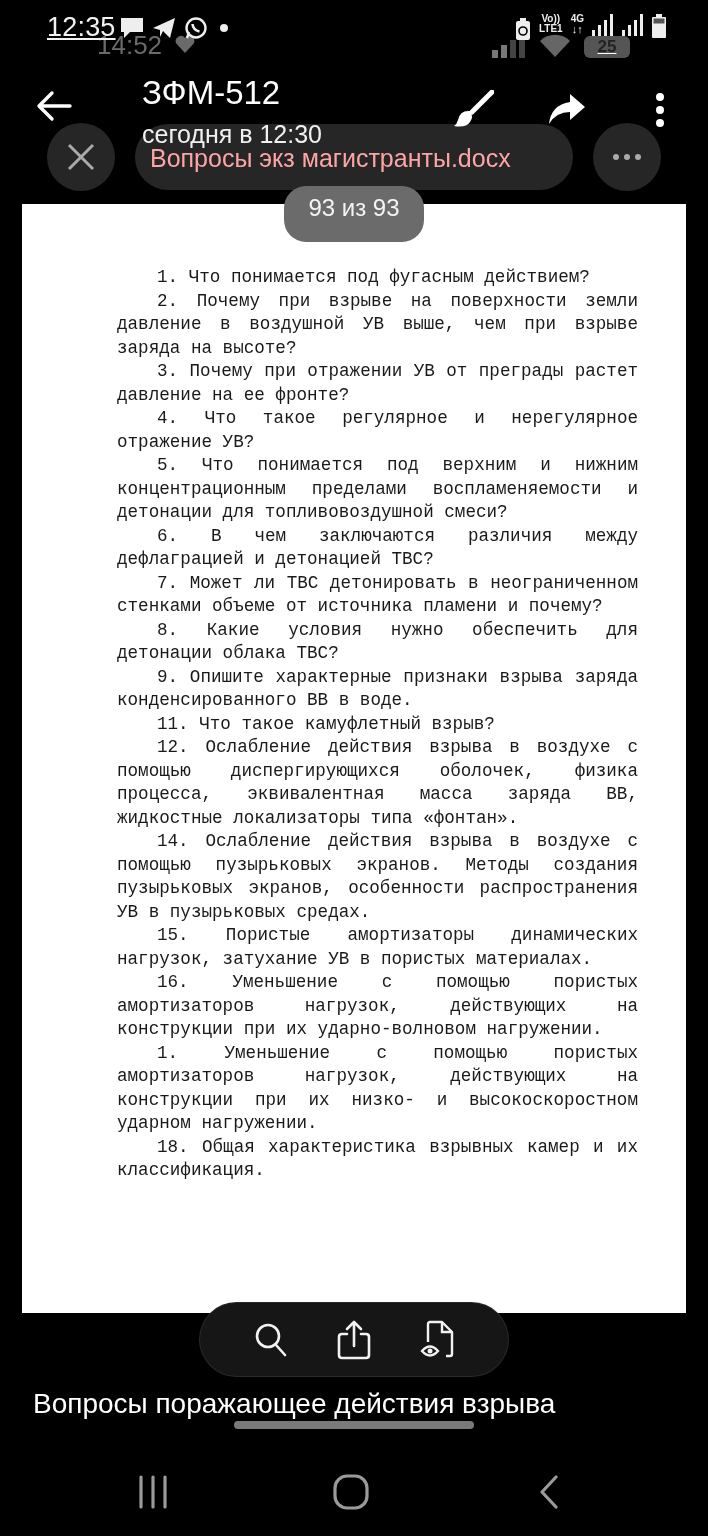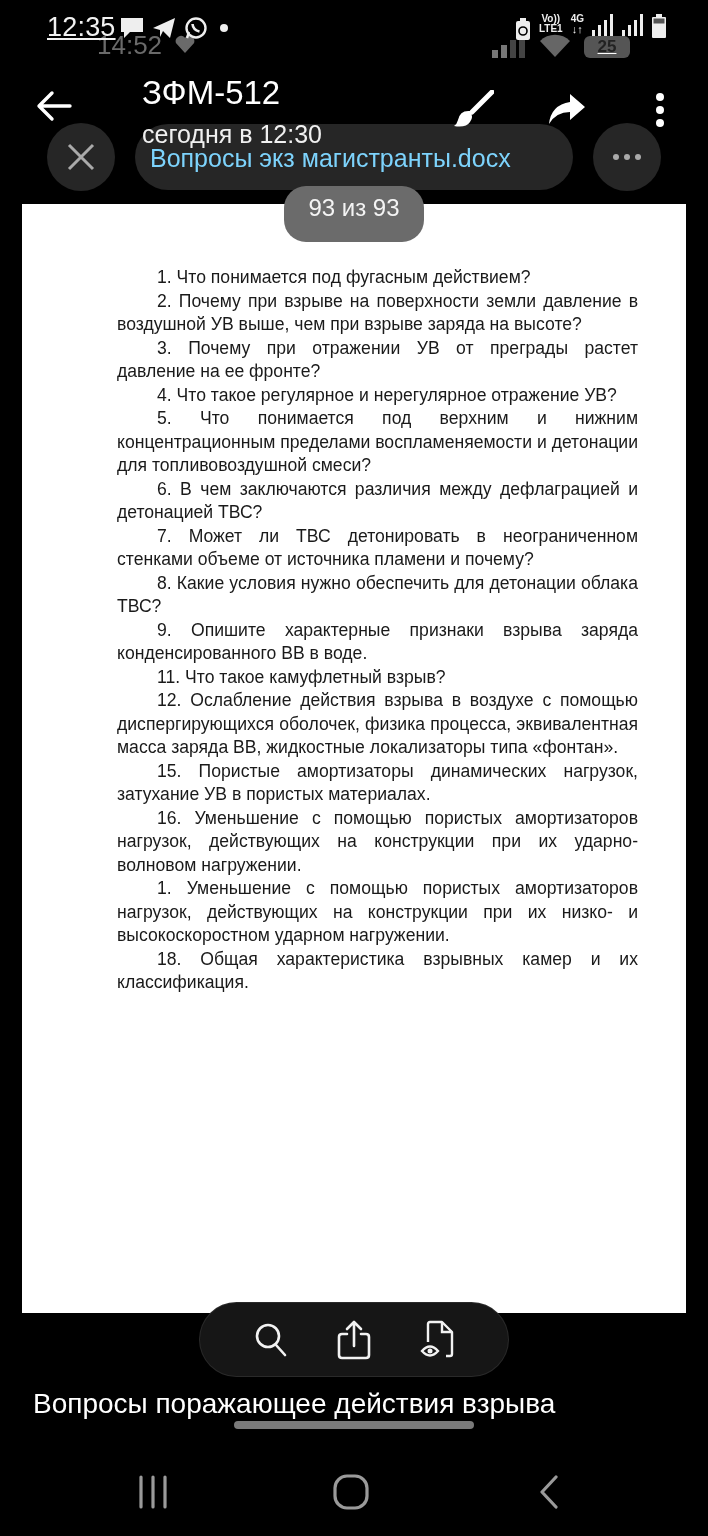--- a/index.html
+++ b/index.html
@@ -21,28 +21,28 @@
 
   
   .back-btn { position: absolute; left: 36px; top: 90px; width: 40px; height: 40px; }
   .chat-title { position: absolute; left: 142px; top: 74px; font-size: 33px; color: #fff; }
   .chat-sub { position: absolute; left: 142px; top: 120px; font-size: 25px; color: #f0f0f0; }
   .hdr-icon { position: absolute; top: 88px; }
 
   
   .ghost-close { position: absolute; left: 47px; top: 123px; width: 68px; height: 68px; border-radius: 50%; background: rgba(70,70,70,0.55); display: flex; align-items: center; justify-content: center; }
   .ghost-file { position: absolute; left: 135px; top: 124px; width: 438px; height: 66px; border-radius: 33px; background: rgba(70,70,70,0.55); }
-  .ghost-file-name { position: absolute; left: 150px; top: 144px; font-size: 25px; color: #7dd3fc; white-space: nowrap; }
+  .ghost-file-name { position: absolute; left: 150px; top: 144px; font-size: 25px; color: #fca5a5; white-space: nowrap; }
   .ghost-more { position: absolute; left: 593px; top: 123px; width: 68px; height: 68px; border-radius: 50%; background: rgba(70,70,70,0.55); display: flex; align-items: center; justify-content: center; gap: 5px; }
   .ghost-more span { width: 6px; height: 6px; border-radius: 50%; background: #aaa; }
 
   
   .doc-page { position: absolute; left: 22px; top: 204px; width: 664px; height: 1109px; background: #fff; }
   .page-counter { position: absolute; left: 284px; top: 186px; width: 140px; height: 56px; border-radius: 22px; background: #6b6b6b; color: #f4f4f4; font-size: 24px; text-align: center; line-height: 44px; z-index: 3; }
-  .doc-text { position: absolute; left: 117px; top: 266px; width: 521px; color: #1a1a1a; font-family: Liberation Sans, sans-serif; font-size: 17.6px; line-height: 23.5px; text-align: justify; z-index: 2; }
+  .doc-text { position: absolute; left: 117px; top: 266px; width: 521px; color: #1a1a1a; font-family: Liberation Mono, monospace; font-size: 17.6px; line-height: 23.5px; text-align: justify; z-index: 2; }
   .doc-text p { text-indent: 40px; margin: 0; }
 
   
   .float-bar { position: absolute; left: 200px; top: 1303px; width: 308px; height: 73px; border-radius: 37px; background: #161616; box-shadow: 0 0 0 1px #2a2a2a; display: flex; align-items: center; justify-content: space-around; padding: 0 30px; z-index: 4; }
   .float-bar .fb-btn { width: 44px; height: 44px; display: flex; align-items: center; justify-content: center; }
 
   
   .caption { position: absolute; left: 33px; top: 1388px; font-size: 28px; color: #fff; white-space: nowrap; }
   .caption-handle { position: absolute; left: 234px; top: 1421px; width: 240px; height: 8px; border-radius: 4px; background: #7a7a7a; }
 
@@ -165,20 +165,21 @@
   <p>2. Почему при взрыве на поверхности земли давление в воздушной УВ выше, чем при взрыве заряда на высоте?</p>
   <p>3. Почему при отражении УВ от преграды растет давление на ее фронте?</p>
   <p>4. Что такое регулярное и нерегулярное отражение УВ?</p>
   <p>5. Что понимается под верхним и нижним концентрационным пределами воспламеняемости и детонации для топливовоздушной смеси?</p>
   <p>6. В чем заключаются различия между дефлаграцией и детонацией ТВС?</p>
   <p>7. Может ли ТВС детонировать в неограниченном стенками объеме от источника пламени и почему?</p>
   <p>8. Какие условия нужно обеспечить для детонации облака ТВС?</p>
   <p>9. Опишите характерные признаки взрыва заряда конденсированного ВВ в воде.</p>
   <p>11. Что такое камуфлетный взрыв?</p>
   <p>12. Ослабление действия взрыва в воздухе с помощью диспергирующихся оболочек, физика процесса, эквивалентная масса заряда ВВ, жидкостные локализаторы типа «фонтан».</p>
+  <p>14. Ослабление действия взрыва в воздухе с помощью пузырьковых экранов. Методы создания пузырьковых экранов, особенности распространения УВ в пузырьковых средах.</p>
   <p>15. Пористые амортизаторы динамических нагрузок, затухание УВ в пористых материалах.</p>
   <p>16. Уменьшение с помощью пористых амортизаторов нагрузок, действующих на конструкции при их ударно-волновом нагружении.</p>
   <p>1. Уменьшение с помощью пористых амортизаторов нагрузок, действующих на конструкции при их низко- и высокоскоростном ударном нагружении.</p>
   <p>18. Общая характеристика взрывных камер и их классификация.</p>
 </div>
 
 <div class="float-bar">
   <div class="fb-btn">
     <svg width="34" height="36" viewBox="0 0 34 36">
         <circle cx="14" cy="14" r="11" fill="none" stroke="#f2f2f2" stroke-width="2.6"></circle>

